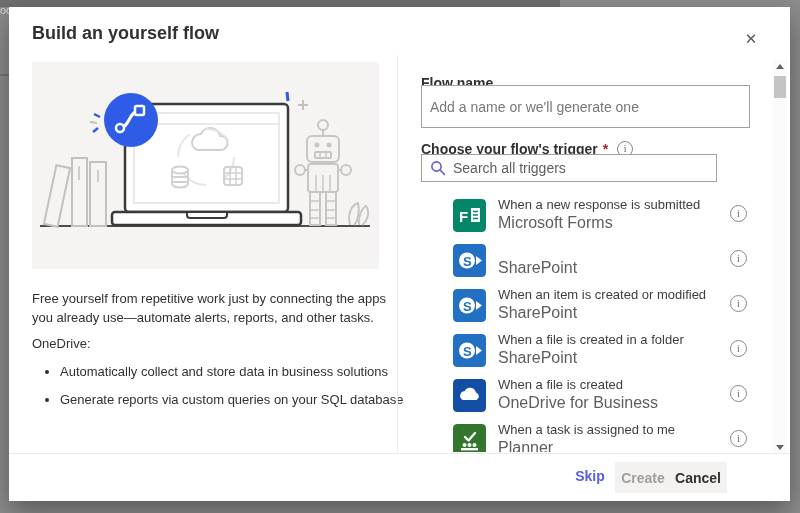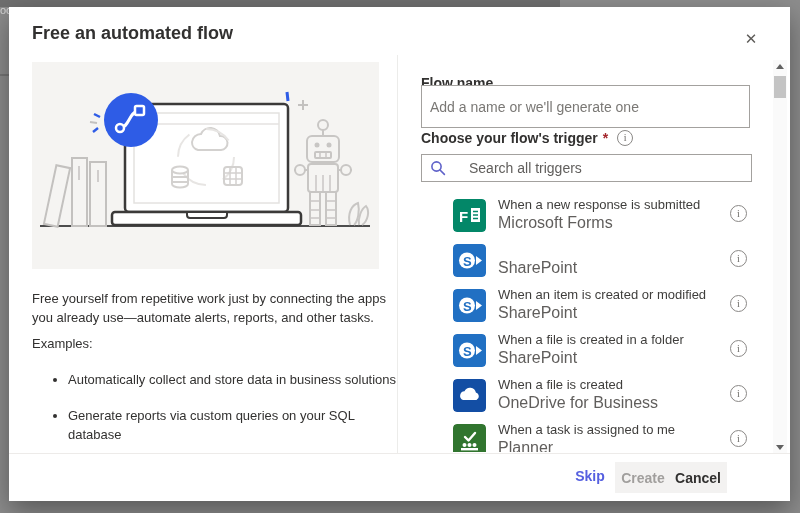--- a/index.html
+++ b/index.html
@@ -22,40 +22,40 @@
   .dlg-title{position:absolute;left:23px;top:16px;font-size:18px;font-weight:700;color:#323130;}
   .close-btn{position:absolute;left:729px;top:19px;width:26px;height:26px;border:0;background:transparent;
     color:#5d5b58;font-size:15px;line-height:26px;text-align:center;padding:0;cursor:pointer;}
 
   
   .illustration{position:absolute;left:23px;top:55px;width:347px;height:207px;background:#f5f4f2;}
   .left-desc{position:absolute;left:23px;top:282px;width:362px;font-size:13px;line-height:19px;color:#323130;}
   .examples-label{position:absolute;left:23px;top:329px;font-size:13px;color:#323130;}
   .examples-list{position:absolute;left:23px;top:347px;width:368px;margin:0;padding:0 0 0 20px;
     font-size:13px;line-height:19.5px;color:#323130;}
-  .examples-list li{margin:16px;padding:0;}
+  .examples-list li{margin:8px;padding:0;}
 
   .v-divider{position:absolute;left:388px;top:48px;width:1px;height:398px;background:#ececea;}
 
   
   .rcol{position:absolute;left:412px;top:0;width:331px;height:446px;}
   .field-label{position:absolute;left:0;font-size:14px;font-weight:700;color:#323130;}
   .flow-label{top:68px;}
   .text-input{position:absolute;left:0;top:78px;width:329px;height:43px;border:1px solid #a3a19e;
     background:#fff;font-family:"Liberation Sans",sans-serif;font-size:14px;color:#323130;
     padding:0 8px;box-sizing:border-box;outline:none;}
   .text-input::placeholder{color:#7a7875;opacity:1;}
-  .trigger-label-row{position:absolute;left:0;top:123px;display:flex;align-items:center;}
+  .trigger-label-row{position:absolute;left:0;top:134px;display:flex;align-items:center;}
   .req{color:#a4262c;font-size:14px;font-weight:700;margin-left:5px;}
   .info-icon{display:inline-flex;align-items:center;justify-content:center;width:14px;height:14px;
     border:1px solid #8a8886;border-radius:50%;color:#6b6966;
     font-family:"Liberation Serif",serif;font-size:10px;font-style:normal;line-height:1;}
   .label-info{margin-left:9px;}
-  .search-box{position:absolute;left:0;top:147px;width:331px;height:28px;border:1px solid #a3a19e;
-    background:#fff;box-sizing:border-box;display:flex;align-items:center;gap:16px;}
+  .search-box{position:absolute;left:0;top:147px;width:296px;height:28px;border:1px solid #a3a19e;
+    background:#fff;box-sizing:border-box;display:flex;align-items:center;}
   .search-glyph{width:16px;height:16px;margin:0 7px 0 8px;flex:0 0 auto;}
   .search-input{border:0;outline:none;flex:1;height:24px;font-family:"Liberation Sans",sans-serif;
     font-size:14px;color:#323130;padding:0;background:transparent;}
   .search-input::placeholder{color:#605e5c;opacity:1;}
 
   
   .trigger-list{position:absolute;left:0;top:186px;width:331px;height:259px;overflow:hidden;}
   .trigger-item{position:relative;height:45px;cursor:pointer;}
   .t-icon{position:absolute;left:32px;top:6px;width:33px;height:33px;border-radius:4px;overflow:hidden;}
   .t-title{position:absolute;left:77px;top:4px;width:215px;font-size:13px;color:#3f3e3c;white-space:nowrap;}
@@ -82,21 +82,21 @@
 </style>
 </head>
 <body>
 
 <div class="bg-topstrip"></div>
 <div class="bg-text">oo</div>
 <div class="bg-line"></div>
 
 <div class="dialog">
 
-  <div class="dlg-title">Free an automated flow</div>
+  <div class="dlg-title">Build an yourself flow</div>
   <button class="close-btn">✕</button>
 
   <div class="illustration">
     <svg width="347" height="207" viewBox="0 0 347 207">
 
       <line x1="8" y1="164" x2="40" y2="164" stroke="#4d4d4d" stroke-width="2"></line>
       <line x1="48" y1="164" x2="338" y2="164" stroke="#4d4d4d" stroke-width="2"></line>
 
       <g stroke="#c3c1bf" stroke-width="2" fill="#f5f4f2">
         <rect x="18" y="104" width="14" height="60" transform="rotate(12 25 134)"></rect>
@@ -167,21 +167,21 @@
         <line x1="278" y1="156" x2="288" y2="156" stroke-width="1.5"></line>
         <line x1="294" y1="156" x2="304" y2="156" stroke-width="1.5"></line>
 
         <path d="M318 163 c-3 -12 2 -20 8 -22 c2 8 0 18 -4 22"></path>
         <path d="M330 163 c6 -4 8 -14 4 -19 c-5 3 -8 12 -7 19"></path>
       </g>
     </svg>
   </div>
 
   <div class="left-desc">Free yourself from repetitive work just by connecting the apps you already use—automate alerts, reports, and other tasks.</div>
-  <div class="examples-label">Examples:</div>
+  <div class="examples-label">OneDrive:</div>
   <ul class="examples-list">
     <li>Automatically collect and store data in business solutions</li>
     <li>Generate reports via custom queries on your SQL database</li>
   </ul>
 
   <div class="v-divider"></div>
 
   <div class="rcol">
     <div class="field-label flow-label">Flow name</div>
     <input class="text-input" type="text" placeholder="Add a name or we'll generate one" style="">

